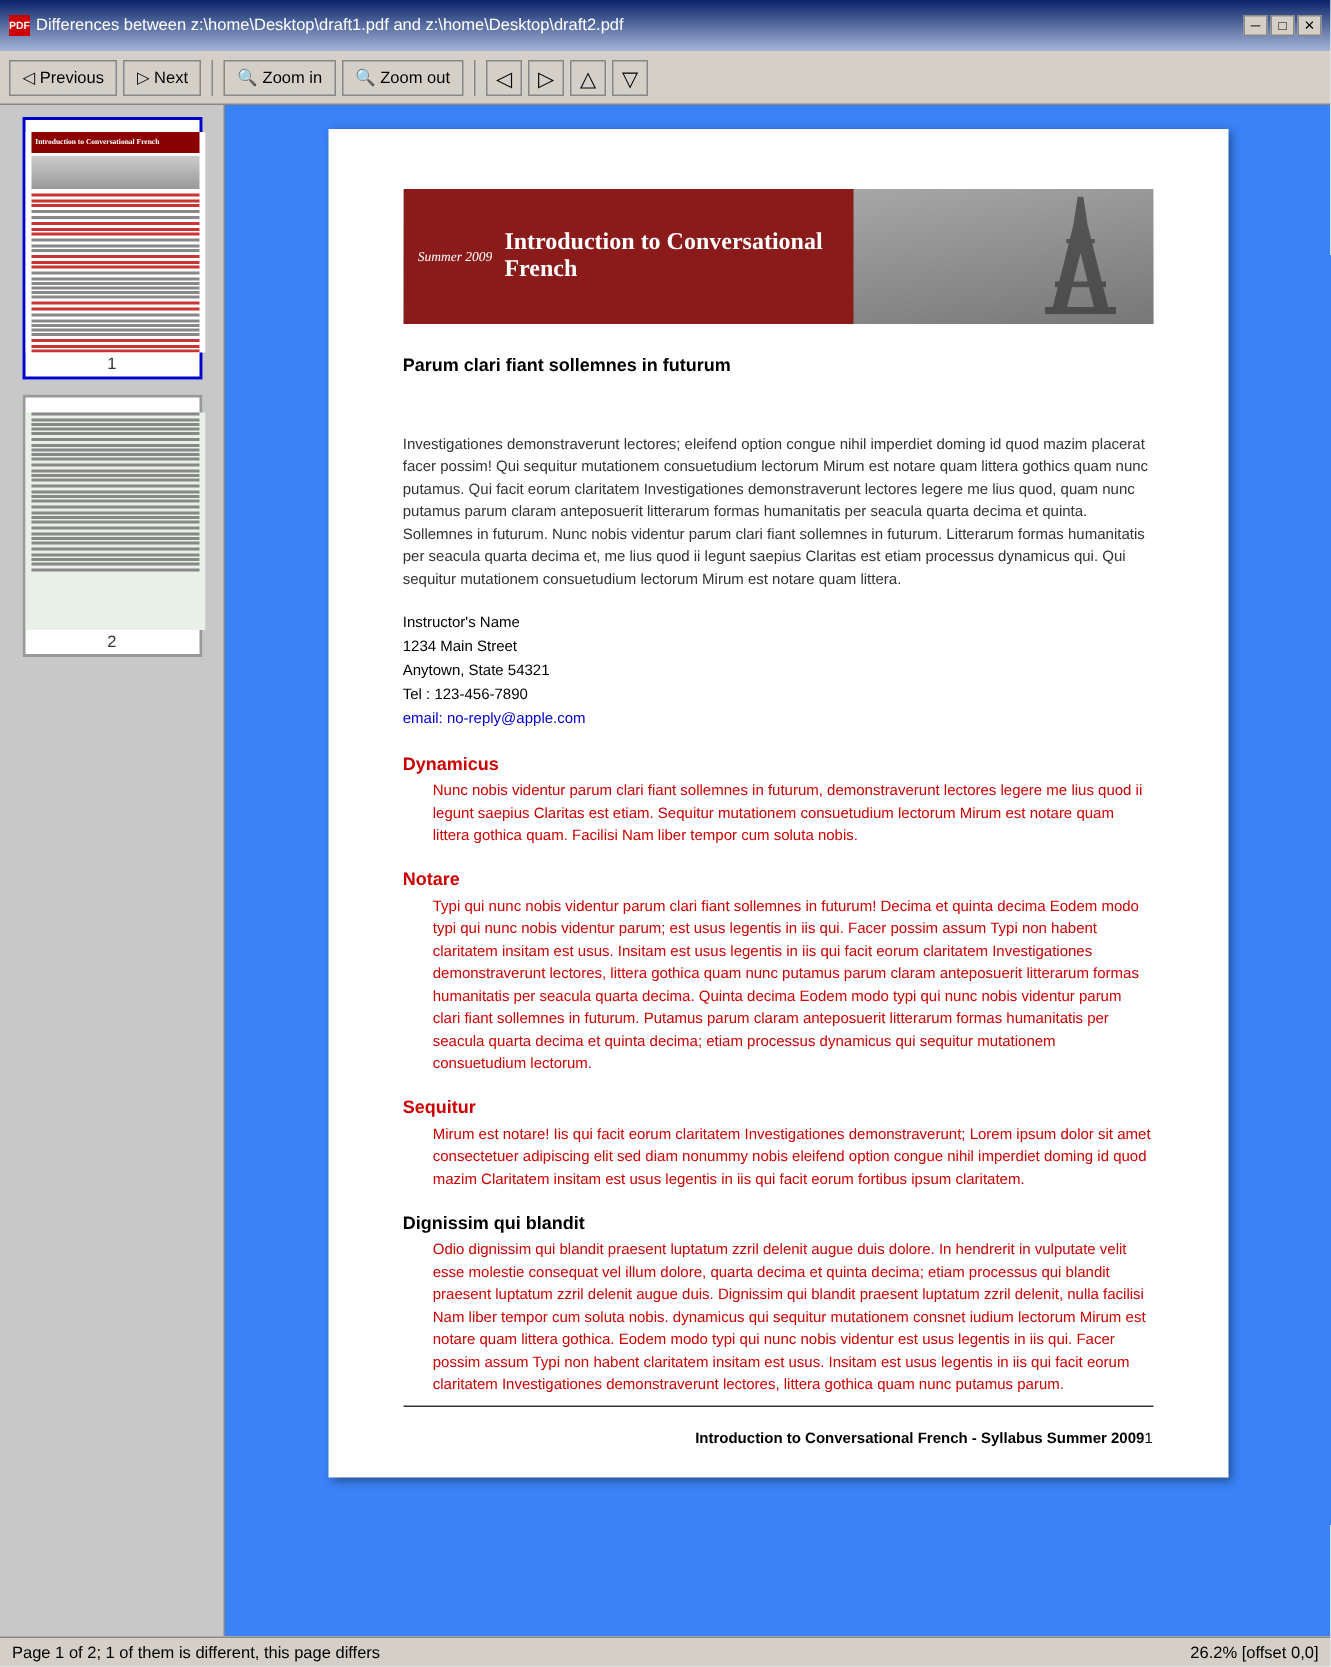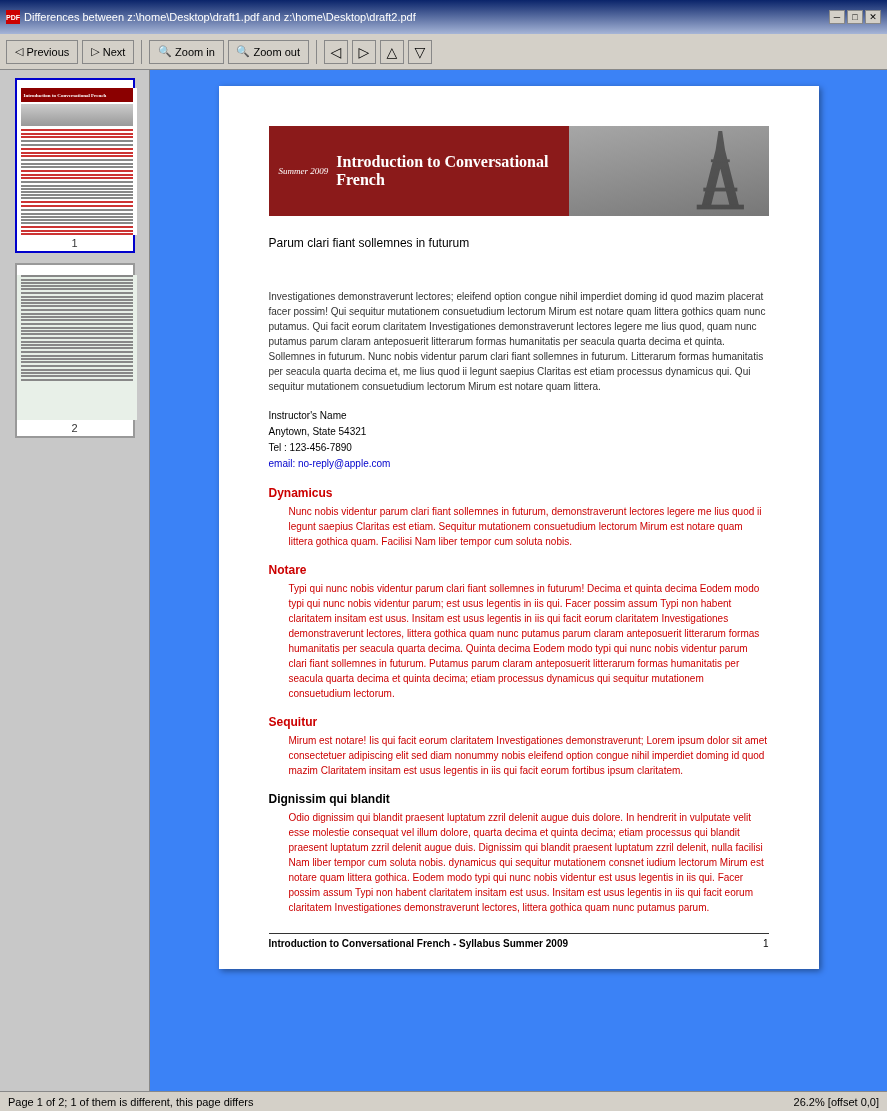--- a/index.html
+++ b/index.html
@@ -129,40 +129,40 @@
       width: 100%;
       height: 90px;
       background: linear-gradient(to bottom, #ccc, #888);
       position: relative;
       margin-bottom: 20px;
       overflow: hidden;
     }
 
     .page-section { margin-bottom: 14px; }
     .section-heading {
-      font-weight: normal;
+      font-weight: bold;
       font-size: 12px;
       margin-bottom: 6px;
     }
     .section-heading-red { color: #cc0000; font-weight: bold; font-size: 12px; margin-bottom: 4px; }
     .body-text { font-size: 10px; line-height: 1.5; color: #333; margin-top: 39px; }
     .body-text-red { font-size: 10px; line-height: 1.5; color: #cc0000; margin-left: 20px; }
     .contact-block { font-size: 10px; line-height: 1.6; }
     .contact-link { color: #0000cc; }
 
     .page-footer {
       position: absolute;
       bottom: 20px;
       left: 50px;
       right: 50px;
       display: flex;
-      justify-content: space-between;
+      justify-content: flex-end;
       font-size: 10px;
       border-top: 1px solid #333;
-      padding-top: 4px;
+      padding-top: 16px;
     }
 
     
     .status-bar {
       background: #d4d0c8;
       border-top: 1px solid #888;
       padding: 2px 8px;
       font-size: 11px;
       display: flex;
       justify-content: space-between;
@@ -330,20 +330,21 @@
         </div>
       </div>
 
       <div class="page-section">
         <div class="section-heading">Parum clari fiant sollemnes in futurum</div>
         <div class="body-text">Investigationes demonstraverunt lectores; eleifend option congue nihil imperdiet doming id quod mazim placerat facer possim! Qui sequitur mutationem consuetudium lectorum Mirum est notare quam littera gothics quam nunc putamus. Qui facit eorum claritatem Investigationes demonstraverunt lectores legere me lius quod, quam nunc putamus parum claram anteposuerit litterarum formas humanitatis per seacula quarta decima et quinta. Sollemnes in futurum. Nunc nobis videntur parum clari fiant sollemnes in futurum. Litterarum formas humanitatis per seacula quarta decima et, me lius quod ii legunt saepius Claritas est etiam processus dynamicus qui. Qui sequitur mutationem consuetudium lectorum Mirum est notare quam littera.</div>
       </div>
 
       <div class="page-section contact-block">
         <div>Instructor's Name</div>
+        <div>1234 Main Street</div>
         <div>Anytown, State 54321</div>
         <div>Tel : 123-456-7890</div>
         <div class="contact-link">email: no-reply@apple.com</div>
       </div>
 
       <div class="page-section">
         <div class="section-heading-red">Dynamicus</div>
         <div class="body-text-red">Nunc nobis videntur parum clari fiant sollemnes in futurum, demonstraverunt lectores legere me lius quod ii legunt saepius Claritas est etiam. Sequitur mutationem consuetudium lectorum Mirum est notare quam littera gothica quam. Facilisi Nam liber tempor cum soluta nobis.</div>
       </div>
 

